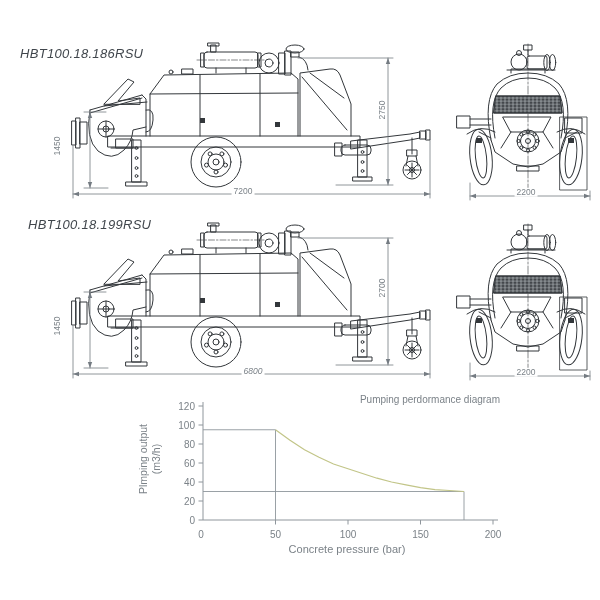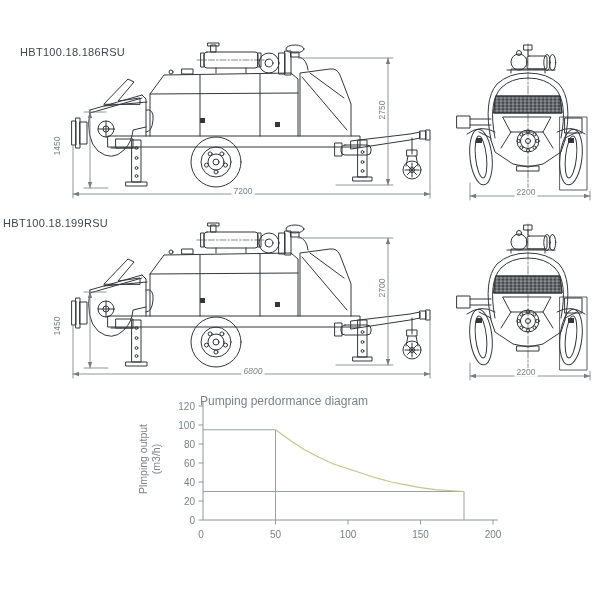--- a/index.html
+++ b/index.html
@@ -1,24 +1,24 @@
 <!DOCTYPE html>
 <html><head>
 <meta charset="utf-8">
 <style>
   html,body{margin:0;padding:0;background:#fff;}
   .page{position:relative;width:600px;height:600px;background:#fff;overflow:hidden;
         font-family:"Liberation Sans",sans-serif;}
-  .model-label{position:absolute;font-size:11px;letter-spacing:.3px;color:#40464c;}
+  .model-label{position:absolute;font-size:13px;letter-spacing:.3px;color:#40464c;font-style:italic;}
   .drawing{position:absolute;}
   .dim-label{position:absolute;transform:translate(-50%,-50%);font-size:8.5px;line-height:1;
              color:#7b8288;background:#fff;padding:0 2px;white-space:nowrap;}
   .dim-label.vert{transform:translate(-50%,-50%) rotate(-90deg);}
-  .chart-title{position:absolute;left:200px;top:394px;width:300px;text-align:left;
-               font-size:12px;color:#7b8288;}
+  .chart-title{position:absolute;left:200px;top:394px;width:300px;text-align:right;
+               font-size:10px;color:#7b8288;}
   .chart-xlabel{position:absolute;left:247px;top:543px;width:200px;text-align:center;
                 font-size:11px;color:#7b8288;}
   .chart-ylabel{position:absolute;left:150px;top:459px;transform:translate(-50%,-50%) rotate(-90deg);
                 text-align:center;font-size:10.5px;line-height:13px;color:#7b8288;white-space:nowrap;}
   #chart-svg{position:absolute;left:100px;top:390px;}
   #chart-svg text{font-family:"Liberation Sans",sans-serif;}
   .defs-holder{position:absolute;width:0;height:0;overflow:hidden;}
 </style>
 </head>
 <body>
@@ -217,21 +217,21 @@
     <use href="#sym-side"></use>
   </svg>
   <svg class="drawing" style="left:455px;top:42px;" width="140" height="160" viewBox="0 0 140 160">
     <use href="#sym-rear"></use>
   </svg>
   <div class="dim-label vert" style="left:57px;top:146px;">1450</div>
   <div class="dim-label vert" style="left:382px;top:110px;">2750</div>
   <div class="dim-label" style="left:243px;top:191px;">7200</div>
   <div class="dim-label" style="left:526px;top:192px;">2200</div>
 
-  <div class="model-label" style="left:3px;top:217px;text-align:center;">HBT100.18.199RSU</div>
+  <div class="model-label" style="left:28px;top:217px;text-align:center;">HBT100.18.199RSU</div>
   <svg class="drawing" style="left:48px;top:222px;" width="388" height="160" viewBox="0 0 388 160">
     <use href="#sym-side"></use>
   </svg>
   <svg class="drawing" style="left:455px;top:222px;" width="140" height="160" viewBox="0 0 140 160">
     <use href="#sym-rear"></use>
   </svg>
   <div class="dim-label vert" style="left:57px;top:326px;">1450</div>
   <div class="dim-label vert" style="left:382px;top:288px;">2700</div>
   <div class="dim-label" style="left:253px;top:371px;font-style:italic;">6800</div>
   <div class="dim-label" style="left:526px;top:372px;">2200</div>
@@ -265,14 +265,15 @@
       <line x1="320.5" x2="320.5" y1="130" y2="134.5" stroke="#8f969c" stroke-width="1"></line>
       <text x="320.5" y="148" text-anchor="middle" fill="#7b8288" font-size="10">150</text>
       <line x1="393" x2="393" y1="130" y2="134.5" stroke="#8f969c" stroke-width="1"></line>
       <text x="393" y="148" text-anchor="middle" fill="#7b8288" font-size="10">200</text>
       <path d="M103,39.75 H175.5" stroke="#8f969c" fill="none" stroke-width="0.9"></path>
       <path d="M175.5,130 V39.75" stroke="#8f969c" fill="none" stroke-width="0.9"></path>
       <path d="M103,101.5 H364" stroke="#8f969c" fill="none" stroke-width="0.9"></path>
       <path d="M364,130 V101.5" stroke="#8f969c" fill="none" stroke-width="0.9"></path>
       <path d="M175.5,39.8 L190.0,50.2 L204.5,59.7 L219.0,67.3 L233.5,74.0 L248.0,78.7 L262.5,83.5 L277.0,88.2 L291.5,92.0 L306.0,94.8 L320.5,97.7 L335.0,99.6 L349.5,100.5 L364.0,101.5" stroke="#c2c588" fill="none" stroke-width="1.2"></path>
     </svg>
+  <div class="chart-xlabel">Concrete pressure (bar)</div>
 
 </div>
 
 </body></html>

